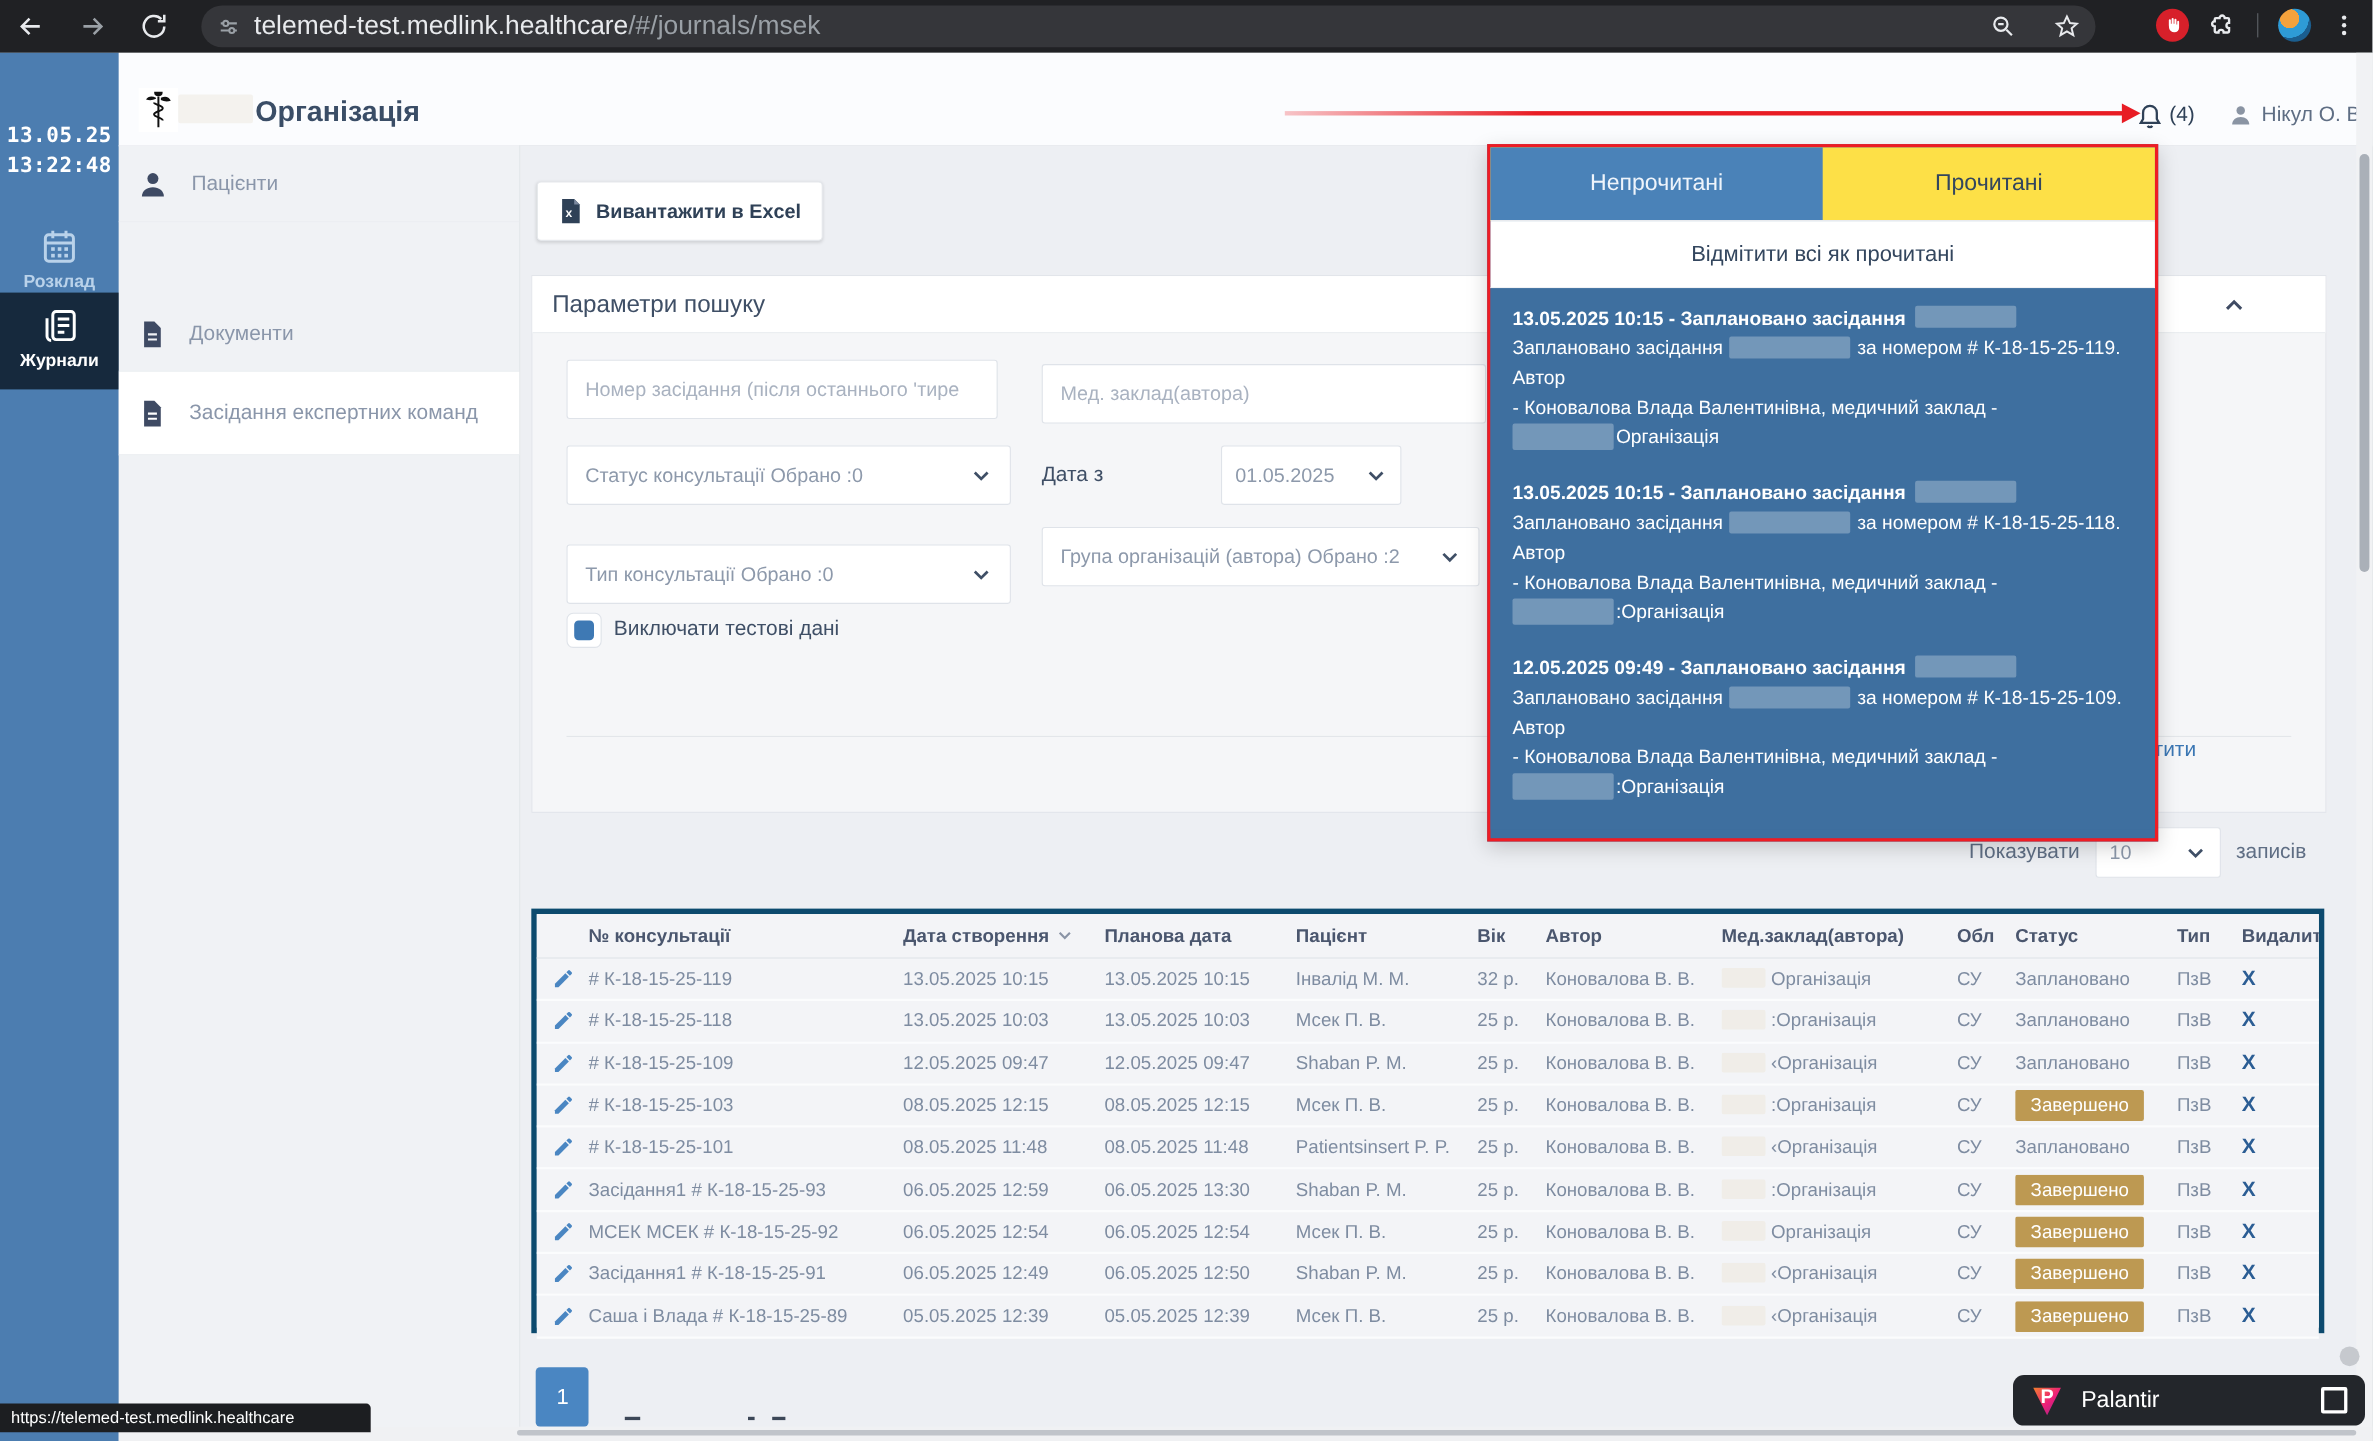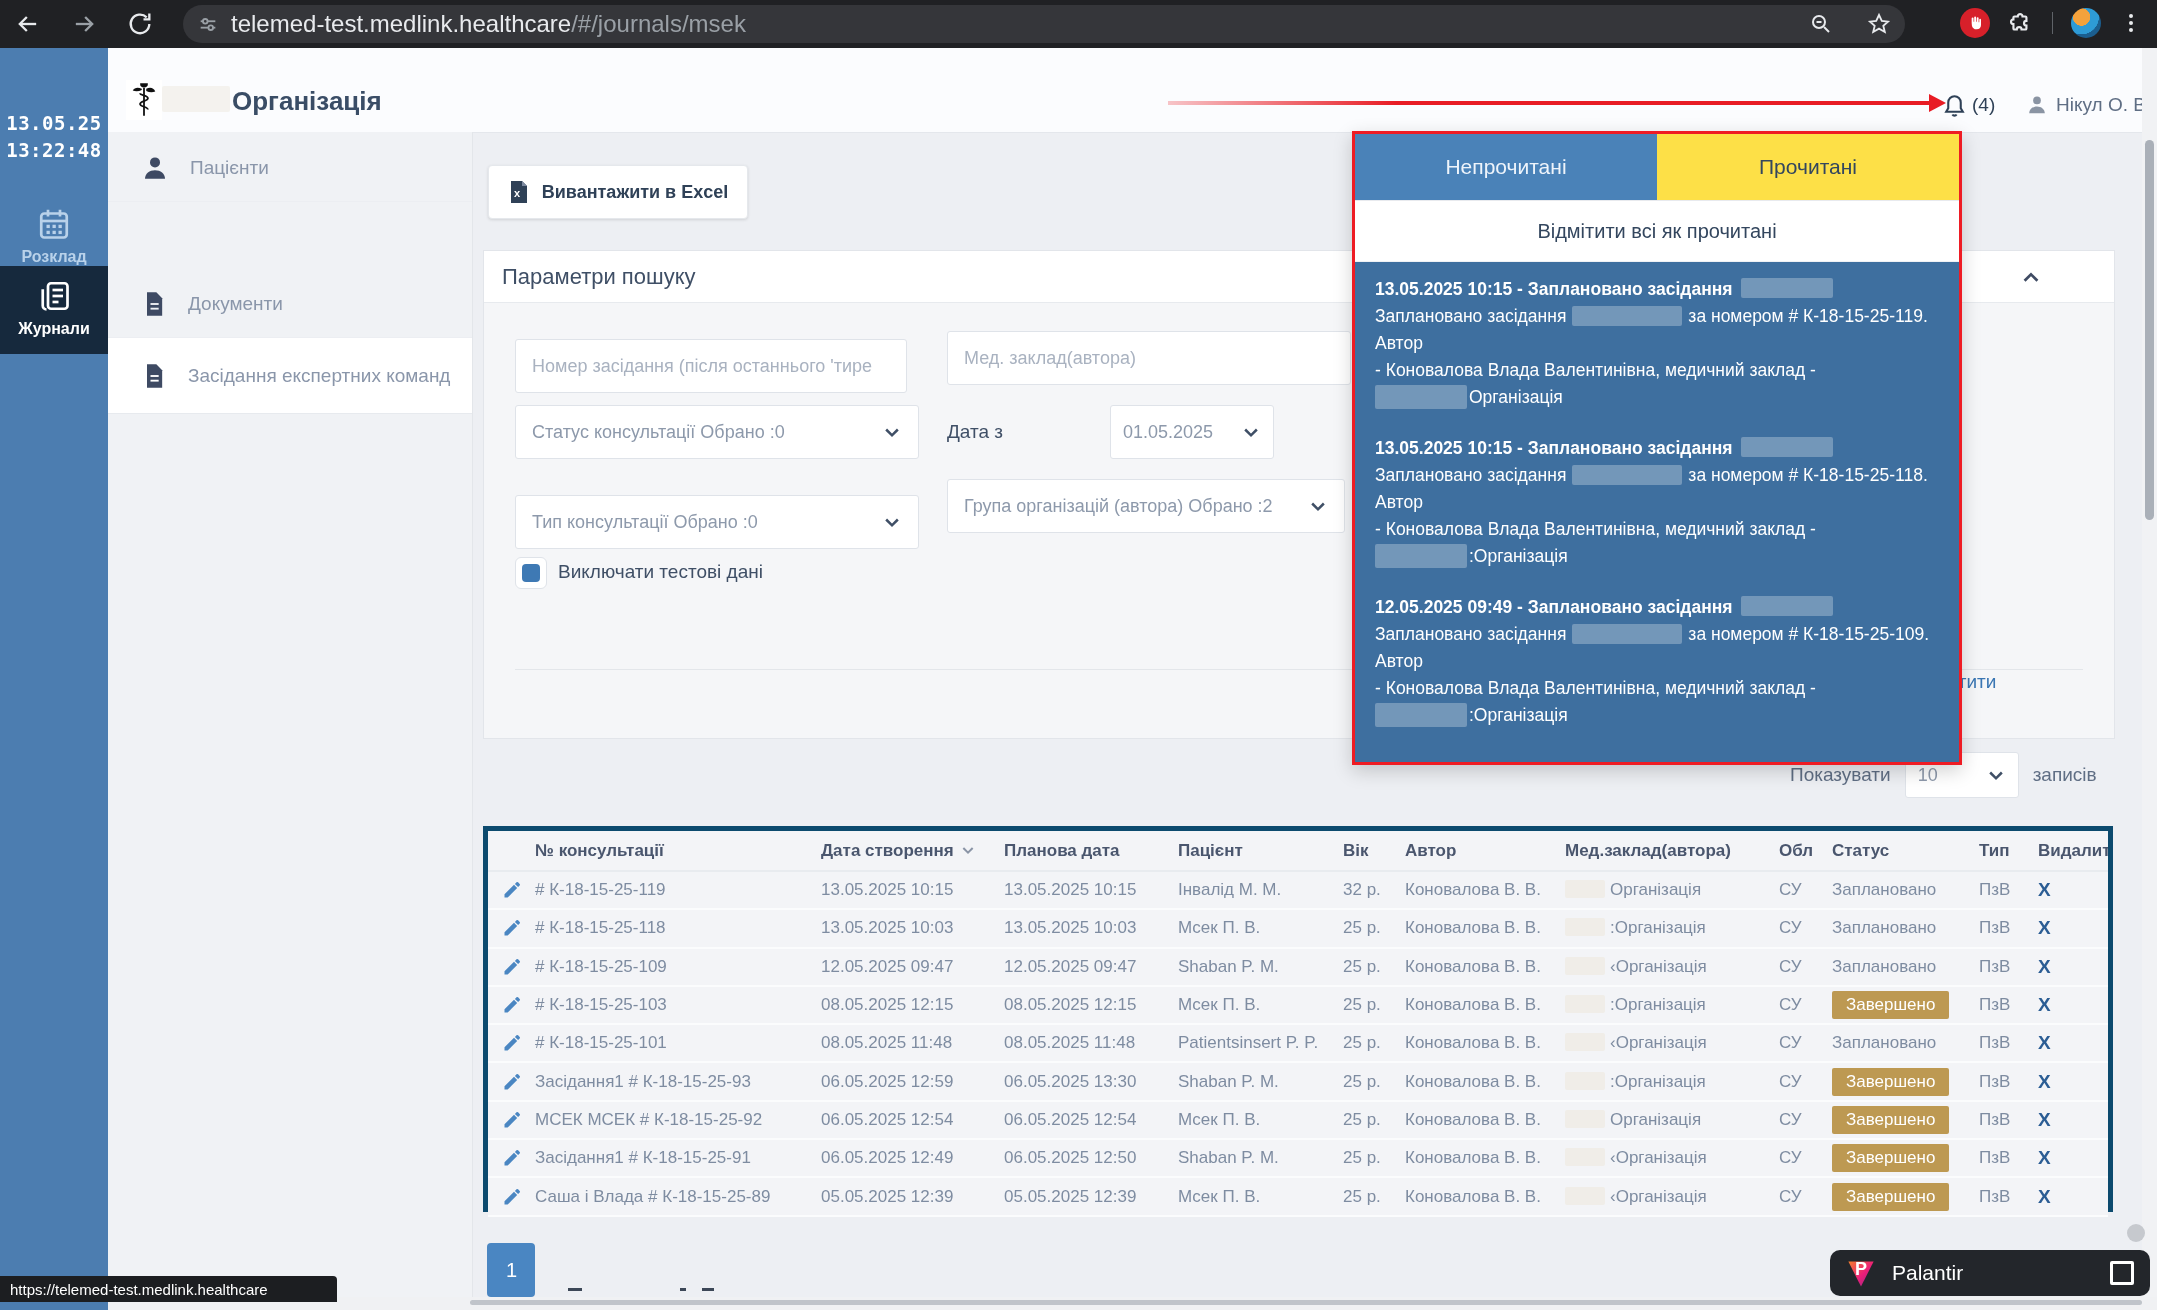--- a/index.html
+++ b/index.html
@@ -38,21 +38,21 @@
   .redarrow:after{content:"";position:absolute;right:-16px;top:-7px;border-left:17px solid #e81c24;
     border-top:9px solid transparent;border-bottom:9px solid transparent;}
   .bellwrap{left:1834px;top:44px;display:flex;align-items:center;gap:5px;color:#2f4157;}
   .bellcount{font-size:19px;color:#2f4157;}
   .userwrap{left:1918px;top:46px;display:flex;align-items:center;gap:8px;color:#8a94a3;}
   .username{font-size:19px;color:#5f6e84;}
 
   
   .side2{left:108px;top:132px;width:364px;height:1178px;background:#f0f2f5;border-right:1px solid #e3e6ea;}
   .nav-item{left:0;width:364px;height:68px;display:flex;align-items:center;gap:20px;
-    padding-left:32px;box-sizing:border-box;color:#8a96aa;font-size:19px;border-bottom:1px solid #eceef2;}
+    padding-left:16px;box-sizing:border-box;color:#8a96aa;font-size:19px;border-bottom:1px solid #eceef2;}
   .nav-item .nicon{color:#3e4a63;}
   .nav-item.active{background:#ffffff;height:76px;border-bottom:1px solid #e7eaee;}
 
   
   .excel-btn{left:488px;top:165px;width:258px;height:52px;background:#fff;border:1px solid #e5e8ec;
     border-radius:4px;box-shadow:0 1px 3px rgba(0,0,0,.12);display:flex;align-items:center;gap:12px;
     justify-content:center;font-size:18px;font-weight:600;color:#2f4157;}
   .card{background:#f5f6f8;border:1px solid #e2e5ea;}
   .search-card{left:483px;top:250px;width:1630px;height:487px;}
   .search-hd{left:0;top:0;width:1630px;height:52px;background:#fff;border-bottom:1px solid #e7eaee;
@@ -294,21 +294,21 @@
     <span>Вивантажити в Excel</span>
   </div>
 
   <div class="abs card search-card">
     <div class="abs search-hd">
       <span>Параметри пошуку</span>
       <svg class="collapse" width="22" height="22" viewBox="0 0 24 24" fill="none" stroke="currentColor" stroke-width="3">
           <polyline points="5 15 12 8 19 15"></polyline>
         </svg>
     </div>
-    <input class="tin" style="left: 31px; top: 88px; width: 392px;" placeholder="Номер засідання (після останнього 'тире">
+    <input class="tin" style="left: 31px; top: 76px; width: 392px;" placeholder="Номер засідання (після останнього 'тире">
     <input class="tin" style="left: 463px; top: 80px; width: 404px;" placeholder="Мед. заклад(автора)">
 
     <div class="sel" style="left:31px;top:154px;width:404px;">
       <span>Статус консультації Обрано :0</span>
       <svg class="chev" width="20" height="20" viewBox="0 0 24 24" fill="none" stroke="currentColor" stroke-width="3">
           <polyline points="5 9 12 16 19 9"></polyline>
         </svg>
     </div>
     <div class="flabel" style="left:463px;top:170px;">Дата з</div>
     <div class="sel" style="left:626px;top:154px;width:164px;padding:0 12px;">

